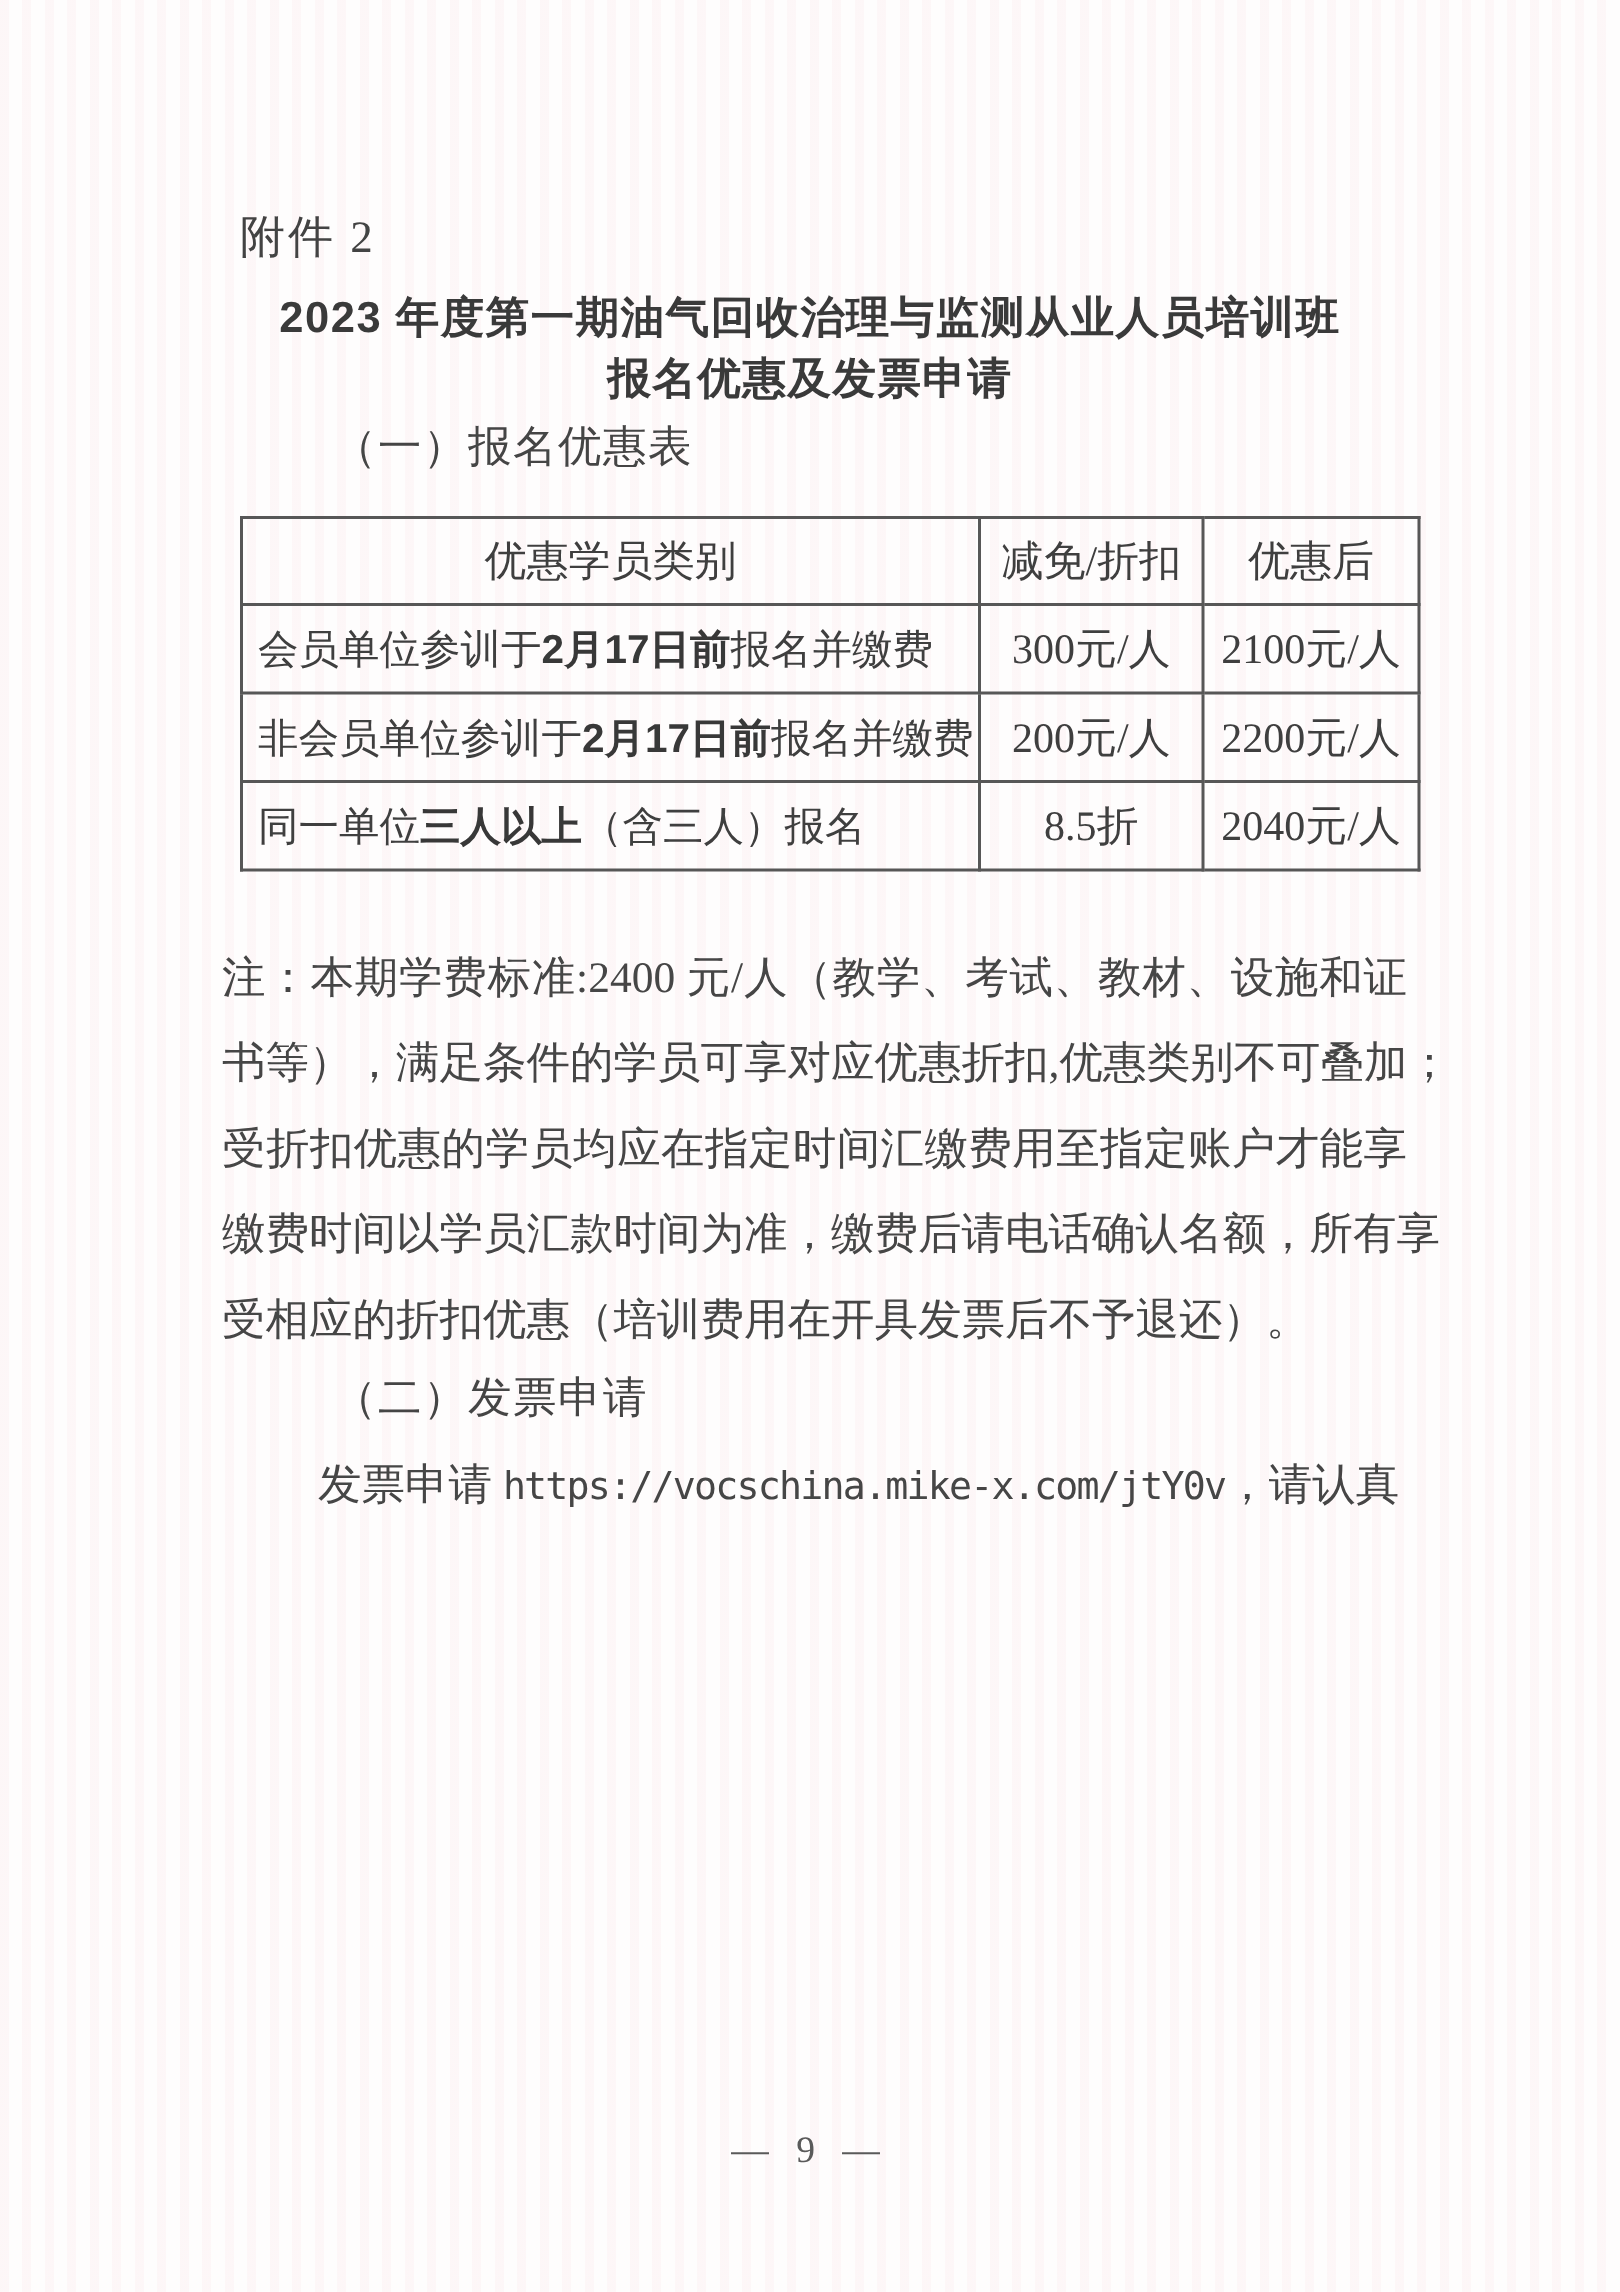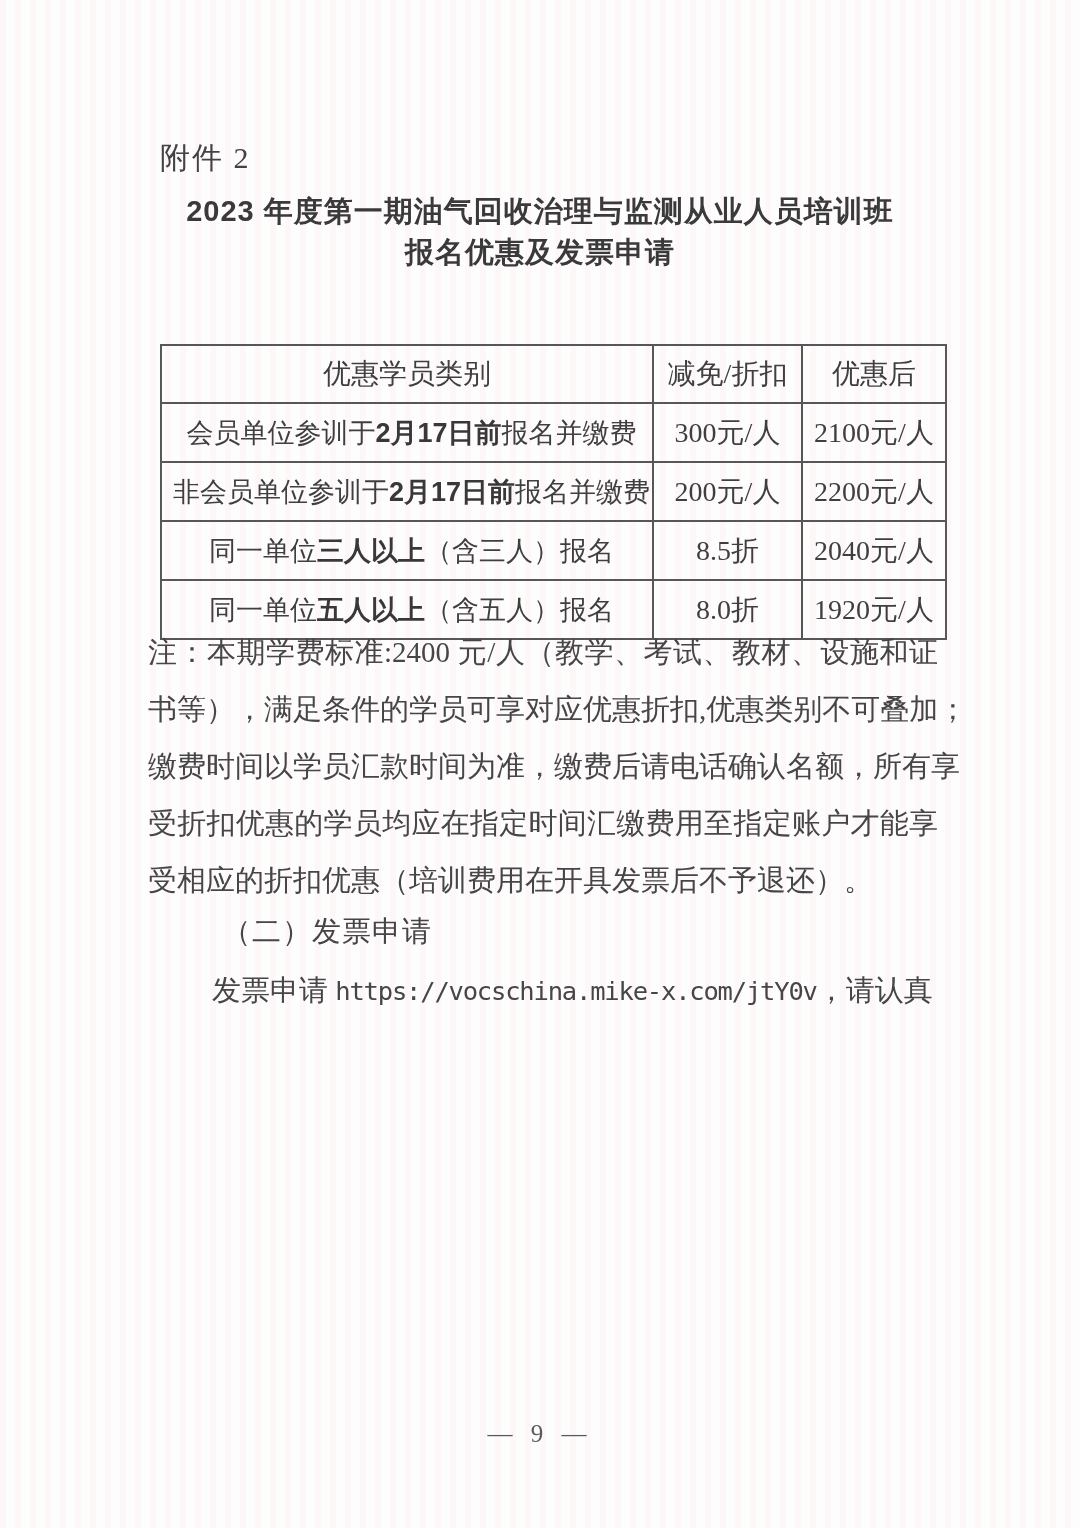--- a/index.html
+++ b/index.html
@@ -41,21 +41,21 @@
   table.discount col.c1 { width:492px; }
   table.discount col.c2 { width:149px; }
   table.discount col.c3 { width:144px; }
   table.discount th, table.discount td {
     border:2px solid #575757; font-weight:400;
     height:54px; vertical-align:middle;
     overflow:hidden; white-space:nowrap;
   }
   table.discount td { height:55px; }
   table.discount th { text-align:center;border-radius:19px; }
-  td.cat { text-align:center; padding-left:10px; font-size:27px; }
+  td.cat { text-align:left; padding-left:10px; font-size:27px; }
   td.num { text-align:center;border-radius:14px; }
   .b {
     font-family:"Liberation Sans","DejaVu Sans",sans-serif;
     font-weight:700; color:#383838;
   }
   .note {
     position:absolute; left:148px; top:624px; width:790px;
     font-size:29px; color:#464646;
   }
   .note-line {
@@ -81,20 +81,21 @@
 </head>
 <body>
 
 <div class="page">
 
   <div class="attachment">附件 2</div>
 
   <div class="title l1">2023 年度第一期油气回收治理与监测从业人员培训班</div>
   <div class="title l2">报名优惠及发票申请</div>
 
+  <div class="sec-heading sec1">（一）报名优惠表</div>
 
   <table class="discount">
     <colgroup>
         <col class="c1">
         <col class="c2">
         <col class="c3">
       </colgroup>
     <thead>
       <tr>
         <th>优惠学员类别</th>
@@ -114,33 +115,28 @@
       <td class="num">200元/人</td>
       <td class="num">2200元/人</td>
     </tr>
 
     <tr>
       <td class="cat"><span>同一单位</span><span class="b">三人以上</span><span>（含三人）报名</span></td>
       <td class="num">8.5折</td>
       <td class="num">2040元/人</td>
     </tr>
 
-    <tr>
-      <td class="cat"><span>同一单位</span><span class="b">五人以上</span><span>（含五人）报名</span></td>
-      <td class="num">8.0折</td>
-      <td class="num">1920元/人</td>
-    </tr>
   </tbody>
   </table>
 
   <div class="note">
       <div class="note-line">注：本期学费标准:2400 元/人（教学、考试、教材、设施和证</div>
       <div class="note-line">书等），满足条件的学员可享对应优惠折扣,优惠类别不可叠加；</div>
+      <div class="note-line">受折扣优惠的学员均应在指定时间汇缴费用至指定账户才能享</div>
       <div class="note-line">缴费时间以学员汇款时间为准，缴费后请电话确认名额，所有享</div>
-      <div class="note-line">受折扣优惠的学员均应在指定时间汇缴费用至指定账户才能享</div>
       <div class="note-line last">受相应的折扣优惠（培训费用在开具发票后不予退还）。</div>
     </div>
 
   <div class="sec-heading sec2">（二）发票申请</div>
 
   <div class="invoice">
       <div class="invoice-line indent"><span>发票申请 </span><span class="mono">https://vocschina.mike-x.com/jtY0v</span><span>，请认真</span></div>
     </div>
 
   <div class="pageno">— 9 —</div>

